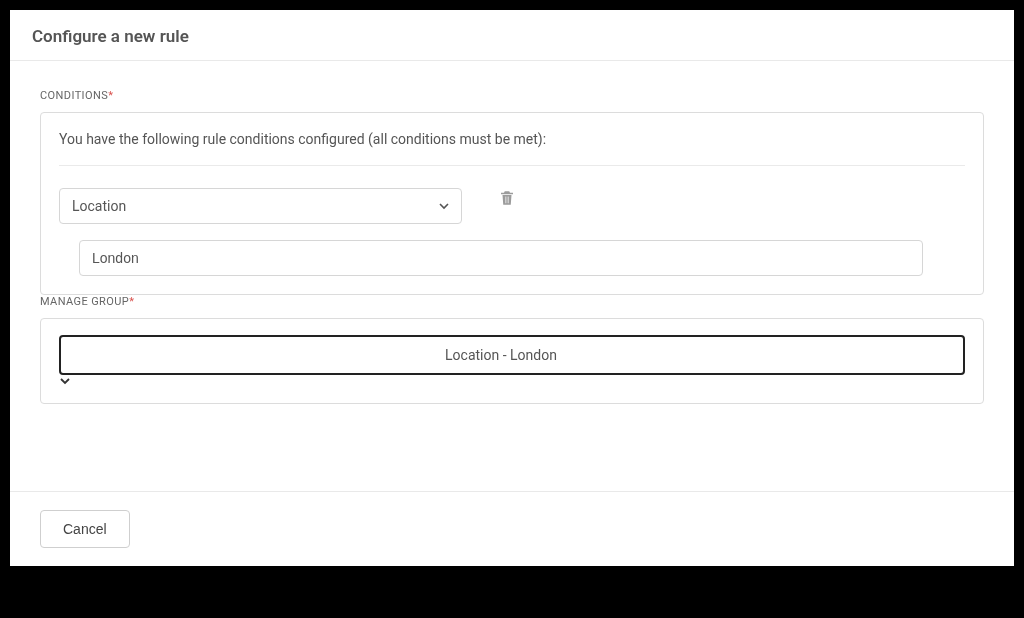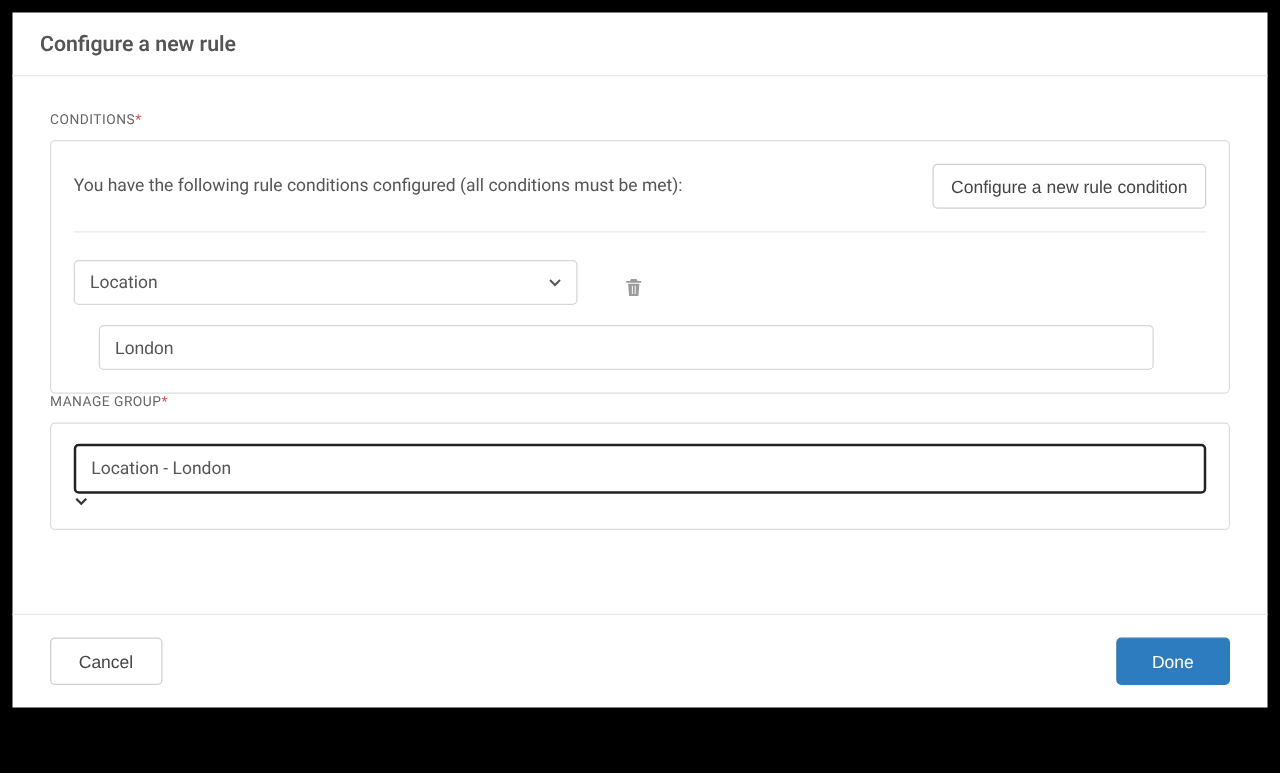--- a/index.html
+++ b/index.html
@@ -63,21 +63,21 @@
     background: #fff;
     border: 1px solid #cfcfcf;
     border-radius: 4px;
     padding: 9px 14px;
     font-size: 14px;
     color: #444;
     cursor: pointer;
   }
   .condition-row {
     display: flex;
-    align-items: flex-end;
+    align-items: flex-start;
     gap: 28px;
     margin-bottom: 16px;
   }
   .select-wrap {
     position: relative;
     flex: 1;
   }
   .select-wrap.fixed { flex: 0 0 calc(50% - 50px); }
   .select {
     width: 100%;
@@ -116,20 +116,21 @@
     padding: 9px 12px;
     font-size: 14px;
     color: #555;
     margin-left: 20px;
   }
   .manage-section { }
   .manage-panel {
     border: 1px solid #dcdcdc;
     border-radius: 4px;
     padding: 16px 18px;
+    text-align: center;
   }
   .manage-select-wrap {
     position: relative;
   }
   .manage-select {
     width: 100%;
     border: 2px solid #222;
     border-radius: 4px;
     background: #fff;
     padding: 10px 34px 10px 12px;
@@ -177,21 +178,20 @@
 
   <div class="content">
 
     <div class="section-label">
       <span>CONDITIONS</span><span class="req">*</span>
     </div>
 
     <div class="panel">
       <div class="panel-header">
         <div class="panel-header-text">You have the following rule conditions configured (all conditions must be met):</div>
-        <button class="btn-outline">Configure a new rule condition</button>
       </div>
 
       <div class="condition-row">
         <div class="select-wrap fixed">
           <div class="select">Location</div>
           <span class="caret">
             <svg viewBox="0 0 12 12">
                 <path d="M2 4 L6 8 L10 4" fill="none" stroke="currentColor" stroke-width="1.6"></path>
               </svg>
           </span>
@@ -221,16 +221,15 @@
               </svg>
           </span>
         </div>
       </div>
     </div>
 
   </div>
 
   <div class="footer">
     <button class="btn-cancel">Cancel</button>
-    <button class="btn-primary">Done</button>
   </div>
 
 </div>
 
 </body></html>

